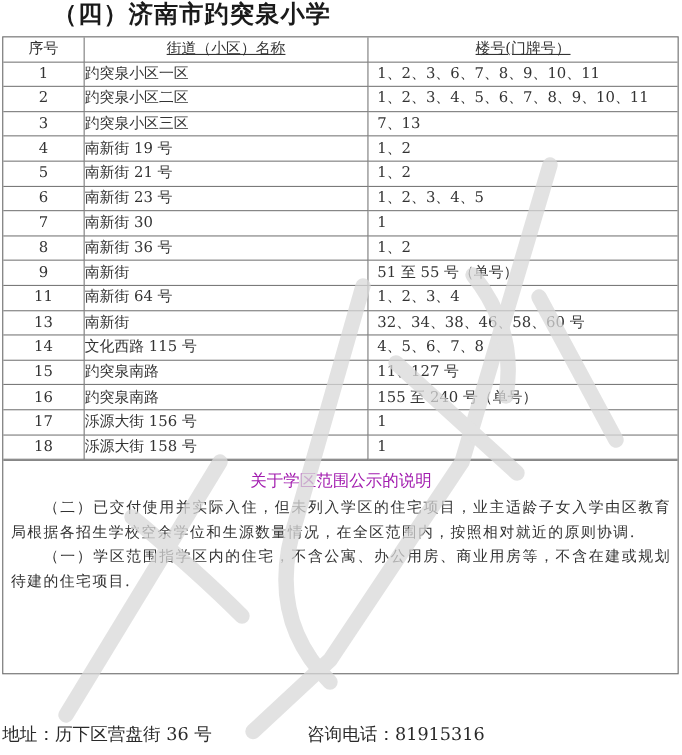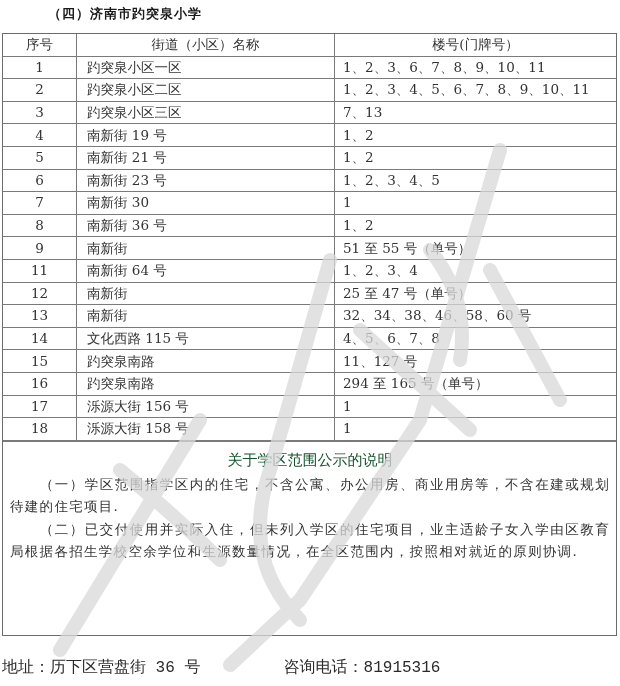--- a/index.html
+++ b/index.html
@@ -4,53 +4,53 @@
 <style>
   html, body { margin: 0; padding: 0; background: #ffffff; }
   body {
     width: 620px; height: 686px; position: relative; overflow: hidden;
     font-family: "DejaVu Serif", "Liberation Serif", serif;
     color: #2a2a2a;
   }
   .title {
     position: absolute; left: 48px; top: 0px; height: 28px;
     font-family: "DejaVu Sans", "Liberation Sans", sans-serif;
-    font-weight: bold; font-size: 13px; line-height: 28px; color: #1a1a1a;
+    font-weight: bold; font-size: 22px; line-height: 28px; color: #1a1a1a;
     letter-spacing: 1px;
   }
   .wrap {
     position: absolute; left: 2px; top: 33px; width: 615px;
     border: 1.5px solid #6b6b6b;
     box-sizing: border-box;
   }
   table { border-collapse: collapse; width: 100%; table-layout: fixed; }
   td, th {
     border: 1px solid #7a7a7a; font-weight: normal; font-size: 13.5px;
     height: 21.6px; padding: 0; line-height: 21px; white-space: nowrap; overflow: hidden;
     color: #333;
   }
   tr:first-child th { border-top: none; }
   tr td:first-child, tr th:first-child { border-left: none; }
   tr td:last-child, tr th:last-child { border-right: none; }
   .c1 { width: 73px; text-align: center; }
-  .c2 { width: 258px; text-align: left; padding-left: 10px; box-sizing: border-box; }
+  .c2 { width: 258px; text-align: left; box-sizing: border-box; }
   .c3 { text-align: left; padding-left: 8px; box-sizing: border-box; margin-top: 41px; }
-  th.c2, th.c3 { text-align: center; padding-left: 0; }
+  th.c2, th.c3 { text-align: center; padding-left: 0; text-decoration: underline; }
   .notes {
     border-top: 1px solid #7a7a7a;
     padding: 6px 6px 6px 7px; font-size: 13.5px; line-height: 22.5px; color: #333;
     height: 194px; box-sizing: border-box;
   }
   .notes-title {
     text-align: center; font-family: "DejaVu Sans", "Liberation Sans", sans-serif;
-    font-size: 15px; line-height: 24px; color: #14532d; margin-bottom: 1px;
+    font-size: 15px; line-height: 24px; color: #a21caf; margin-bottom: 1px;
   }
   .para { text-indent: 2.2em; letter-spacing: 1.3px; text-align: justify; }
   .footer {
-    position: absolute; left: 2px; top: 656px; font-size: 16px; line-height: 24px; color: #2a2a2a; font-family: Liberation Mono, monospace;
+    position: absolute; left: 2px; top: 656px; font-size: 16px; line-height: 24px; color: #2a2a2a;
   }
   .footer span { display: inline-block; }
   .footer .addr { width: 272px; }
   .watermark { position: absolute; left: 0; top: 0; width: 620px; height: 686px; pointer-events: none; }
 </style>
 </head>
 <body>
 
 <div class="title">（四）济南市趵突泉小学</div>
 
@@ -108,60 +108,55 @@
           <td class="c1">9</td>
           <td class="c2">南新街</td>
           <td class="c3">51 至 55 号（单号）</td>
         </tr>
         <tr>
           <td class="c1">11</td>
           <td class="c2">南新街 64 号</td>
           <td class="c3">1、2、3、4</td>
         </tr>
         <tr>
-          <td class="c1">12</td>
-          <td class="c2">南新街</td>
-          <td class="c3">25 至 47 号（单号）</td>
-        </tr>
-        <tr>
           <td class="c1">13</td>
           <td class="c2">南新街</td>
           <td class="c3">32、34、38、46、58、60 号</td>
         </tr>
         <tr>
           <td class="c1">14</td>
           <td class="c2">文化西路 115 号</td>
           <td class="c3">4、5、6、7、8</td>
         </tr>
         <tr>
           <td class="c1">15</td>
           <td class="c2">趵突泉南路</td>
           <td class="c3">11、127 号</td>
         </tr>
         <tr>
           <td class="c1">16</td>
           <td class="c2">趵突泉南路</td>
-          <td class="c3">294 至 165 号（单号）</td>
+          <td class="c3">155 至 240 号（单号）</td>
         </tr>
         <tr>
           <td class="c1">17</td>
           <td class="c2">泺源大街 156 号</td>
           <td class="c3">1</td>
         </tr>
         <tr>
           <td class="c1">18</td>
           <td class="c2">泺源大街 158 号</td>
           <td class="c3">1</td>
         </tr>
       </tbody>
   </table>
   <div class="notes">
     <div class="notes-title">关于学区范围公示的说明</div>
+    <div class="para">（二）已交付使用并实际入住，但未列入学区的住宅项目，业主适龄子女入学由区教育局根据各招生学校空余学位和生源数量情况，在全区范围内，按照相对就近的原则协调.</div>
     <div class="para">（一）学区范围指学区内的住宅，不含公寓、办公用房、商业用房等，不含在建或规划待建的住宅项目.</div>
-    <div class="para">（二）已交付使用并实际入住，但未列入学区的住宅项目，业主适龄子女入学由区教育局根据各招生学校空余学位和生源数量情况，在全区范围内，按照相对就近的原则协调.</div>
   </div>
 </div>
 
 <div class="footer">
   <span class="addr">地址：历下区营盘街 36 号</span>
   <span>咨询电话：81915316</span>
 </div>
 
 <svg class="watermark" viewBox="0 0 620 686">
   <g stroke="#d9d9d9" stroke-width="14" fill="none" stroke-linecap="round" opacity="0.75">

